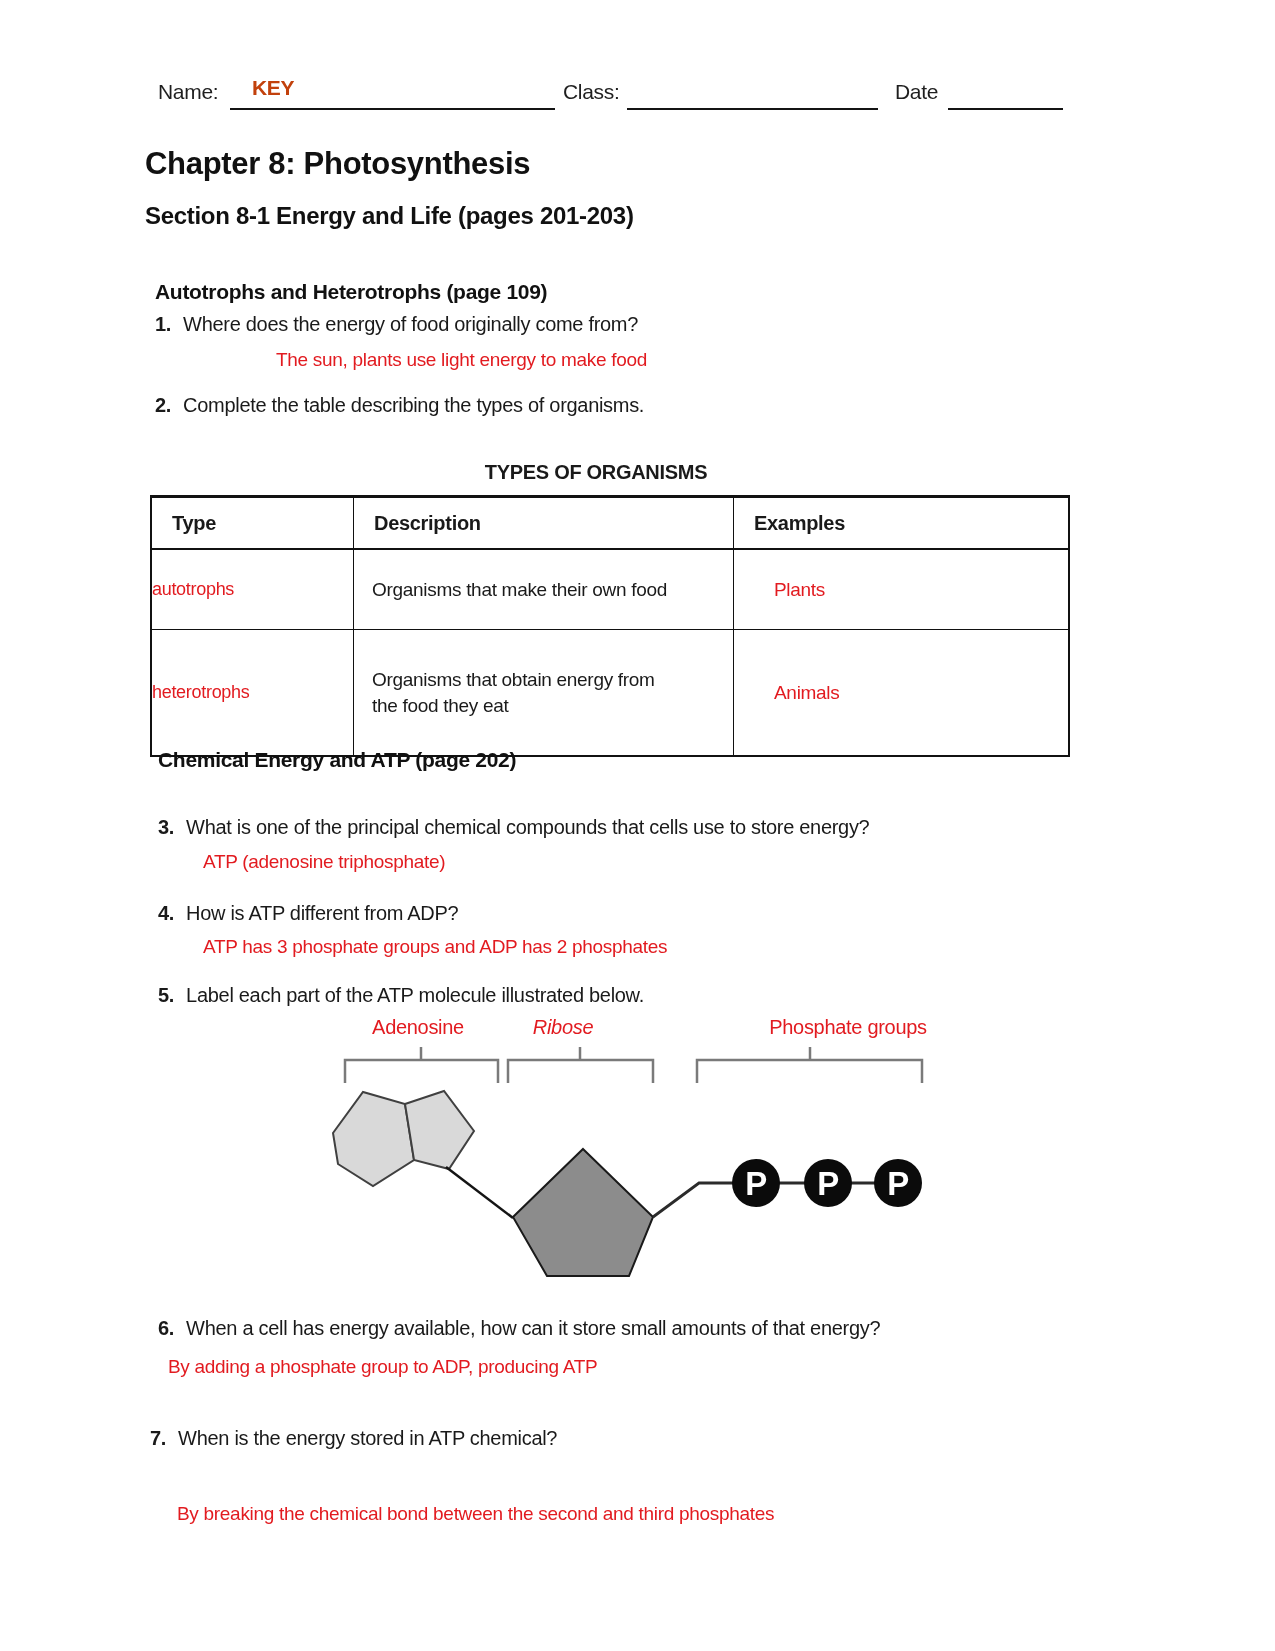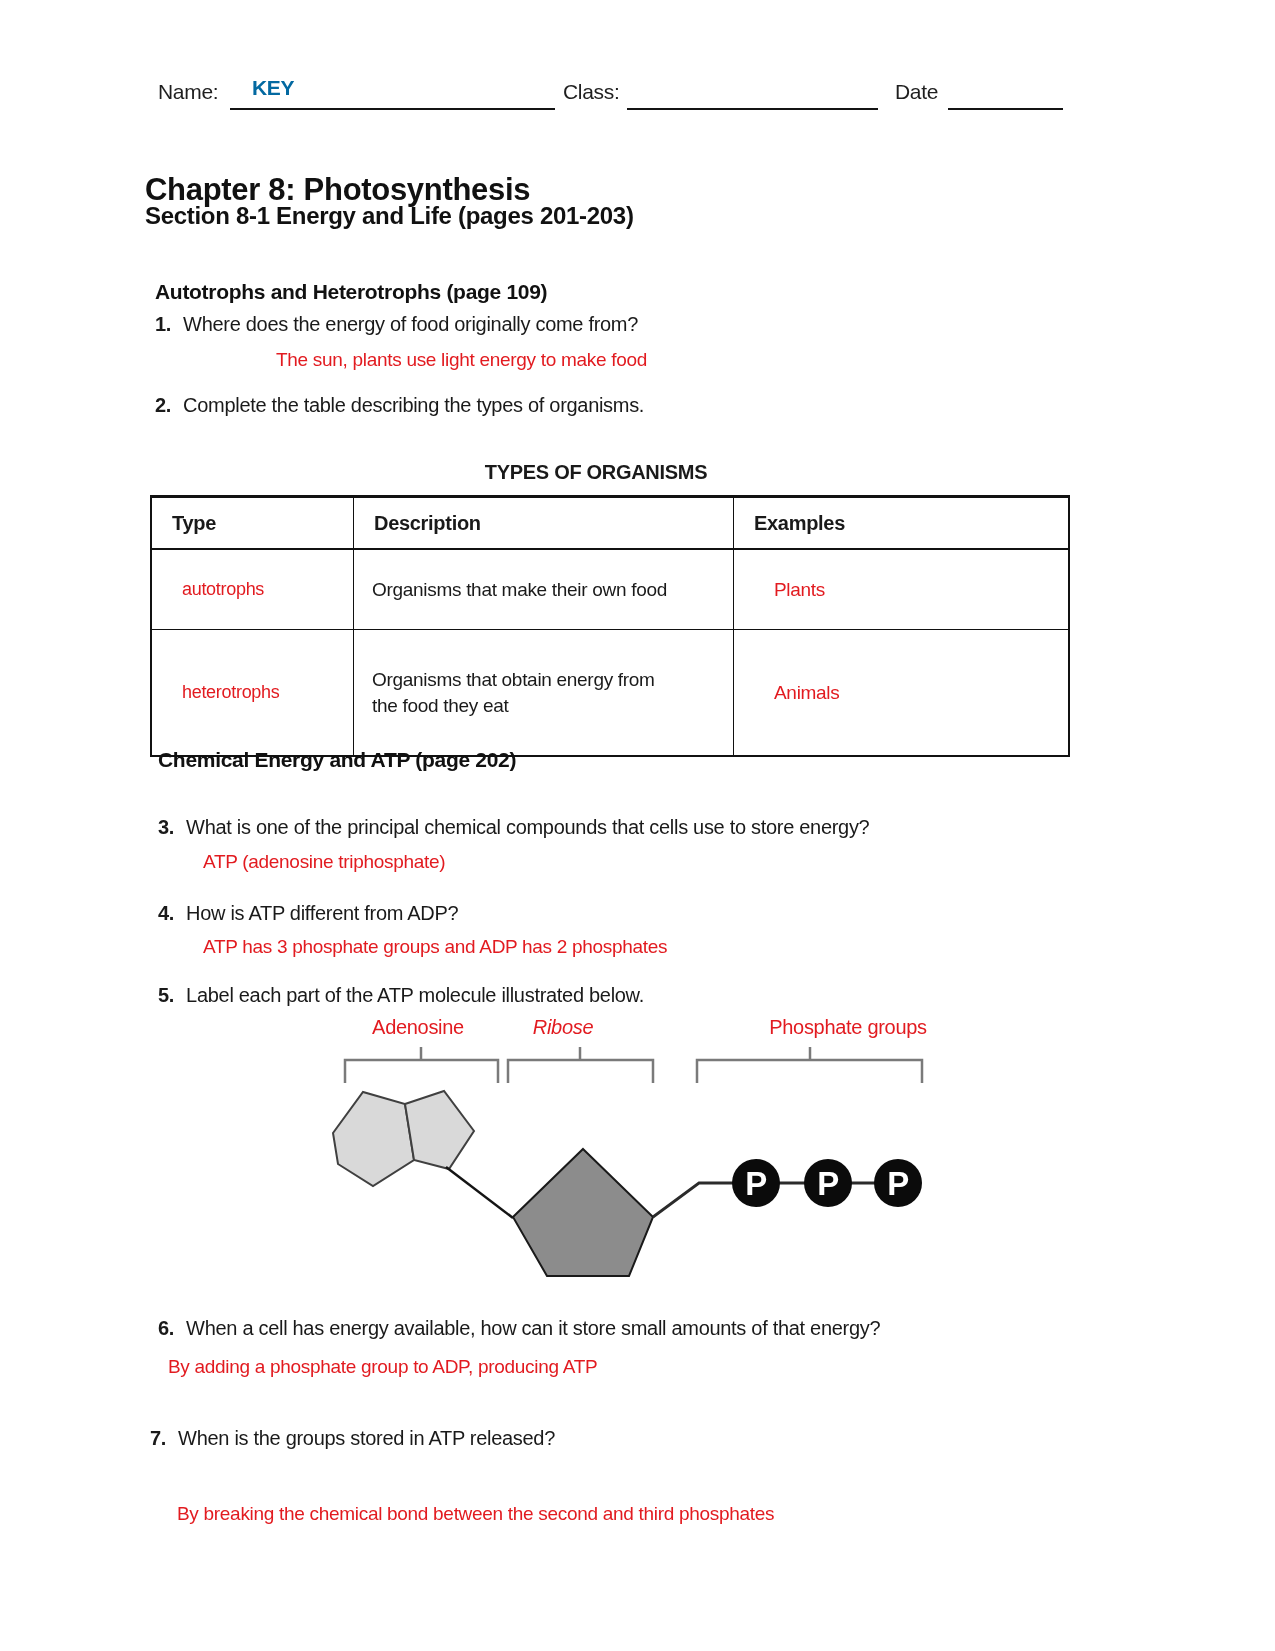--- a/index.html
+++ b/index.html
@@ -9,43 +9,43 @@
     background:#ffffff;
     font-family:"Liberation Sans", sans-serif;
     color:#1a1a1a;
     letter-spacing:-0.3px;
     overflow:hidden;
   }
   .abs{position:absolute;white-space:nowrap;}
   
   .hdr-label{font-size:21px;color:#1f1f1f;}
   .hdr-line{position:absolute;border-bottom:2px solid #141414;height:26px;}
-  .key-answer{font-size:21px;font-weight:bold;color:#0369a1;}
+  .key-answer{font-size:21px;font-weight:bold;color:#c2410c;}
   
-  .title{font-size:31px;font-weight:bold;color:#111;margin-top:26px;}
+  .title{font-size:31px;font-weight:bold;color:#111;}
   .section{font-size:24px;font-weight:bold;color:#111;}
   .subhead{font-size:21px;font-weight:bold;color:#111;}
   
   .q{font-size:20px;color:#1a1a1a;}
   .qnum{font-weight:bold;margin-right:12px;}
   .answer{font-size:19px;color:#e21b20;}
   
   .tbl-title{font-size:20px;font-weight:bold;transform:translateX(-50%);}
   .org-table{
     position:absolute;left:150px;top:495px;width:920px;height:262px;
     box-sizing:border-box;border:2px solid #111;border-top-width:3px;
     display:grid;
     grid-template-columns:202px 380px 1fr;
     grid-template-rows:52px 80px 1fr;
   }
   .cell{display:flex;align-items:center;box-sizing:border-box;font-size:19px;line-height:1.35;}
   .c-r{border-right:1.6px solid #111;}
   .hdr-row{border-bottom:2.5px solid #111;font-weight:bold;font-size:20px;padding-left:20px;}
   .row1{border-bottom:1.6px solid #111;}
-  .type-cell{padding-left:30px;color:#e21b20;font-size:18px;}
+  .type-cell{color:#e21b20;font-size:18px;}
   .desc-cell{padding:0 60px 0 18px;white-space:normal;}
   .ex-cell{padding-left:40px;color:#e21b20;font-size:19px;}
   
   .diag-label{font-size:20px;color:#e21b20;transform:translateX(-50%);}
   .figure-svg{position:absolute;left:300px;top:1040px;}
 </style>
 </head>
 <body>
 
 <div class="page">
@@ -136,17 +136,17 @@
       <text x="898" y="1195" text-anchor="middle" font-size="33" font-weight="bold" fill="#ffffff" font-family="Liberation Sans, sans-serif">P</text>
     </g>
   </svg>
 
   <div class="abs q" style="left:158px;top:1317px;">
     <span class="qnum">6.</span><span>When a cell has energy available, how can it store small amounts of that energy?</span>
   </div>
   <div class="abs answer" style="left:168px;top:1356px;">By adding a phosphate group to ADP, producing ATP</div>
 
   <div class="abs q" style="left:150px;top:1427px;">
-    <span class="qnum">7.</span><span>When is the groups stored in ATP released?</span>
+    <span class="qnum">7.</span><span>When is the energy stored in ATP chemical?</span>
   </div>
   <div class="abs answer" style="left:177px;top:1481px;margin-top:22px;">By breaking the chemical bond between the second and third phosphates</div>
 
 </div>
 
 </body></html>

